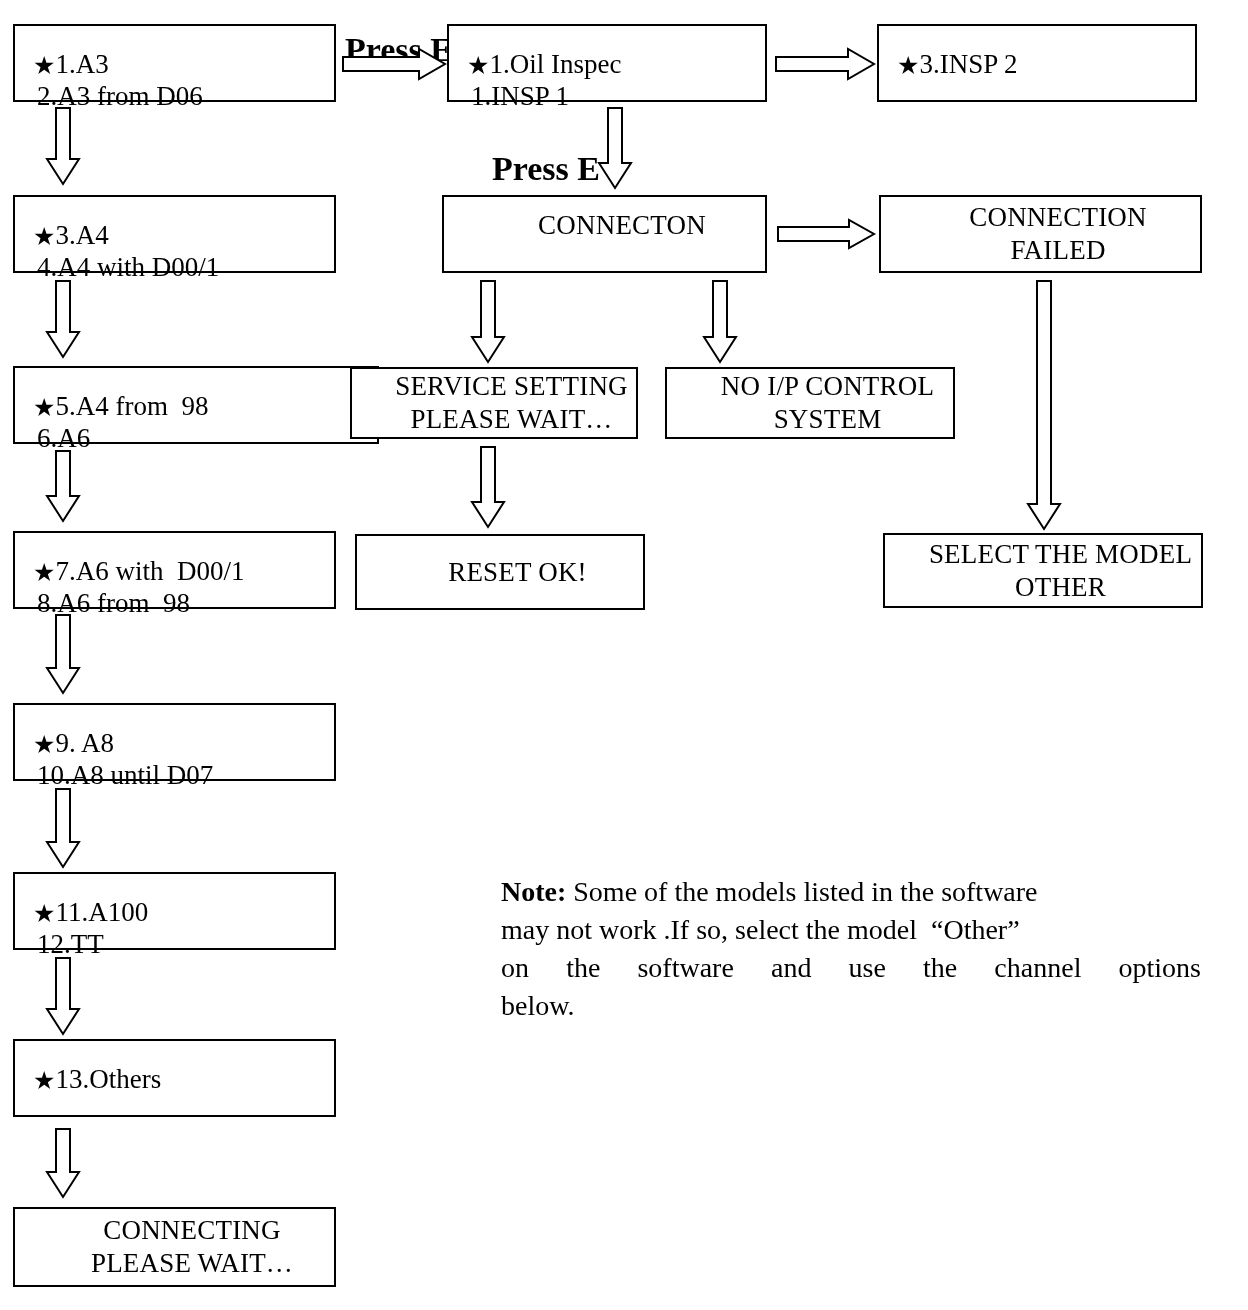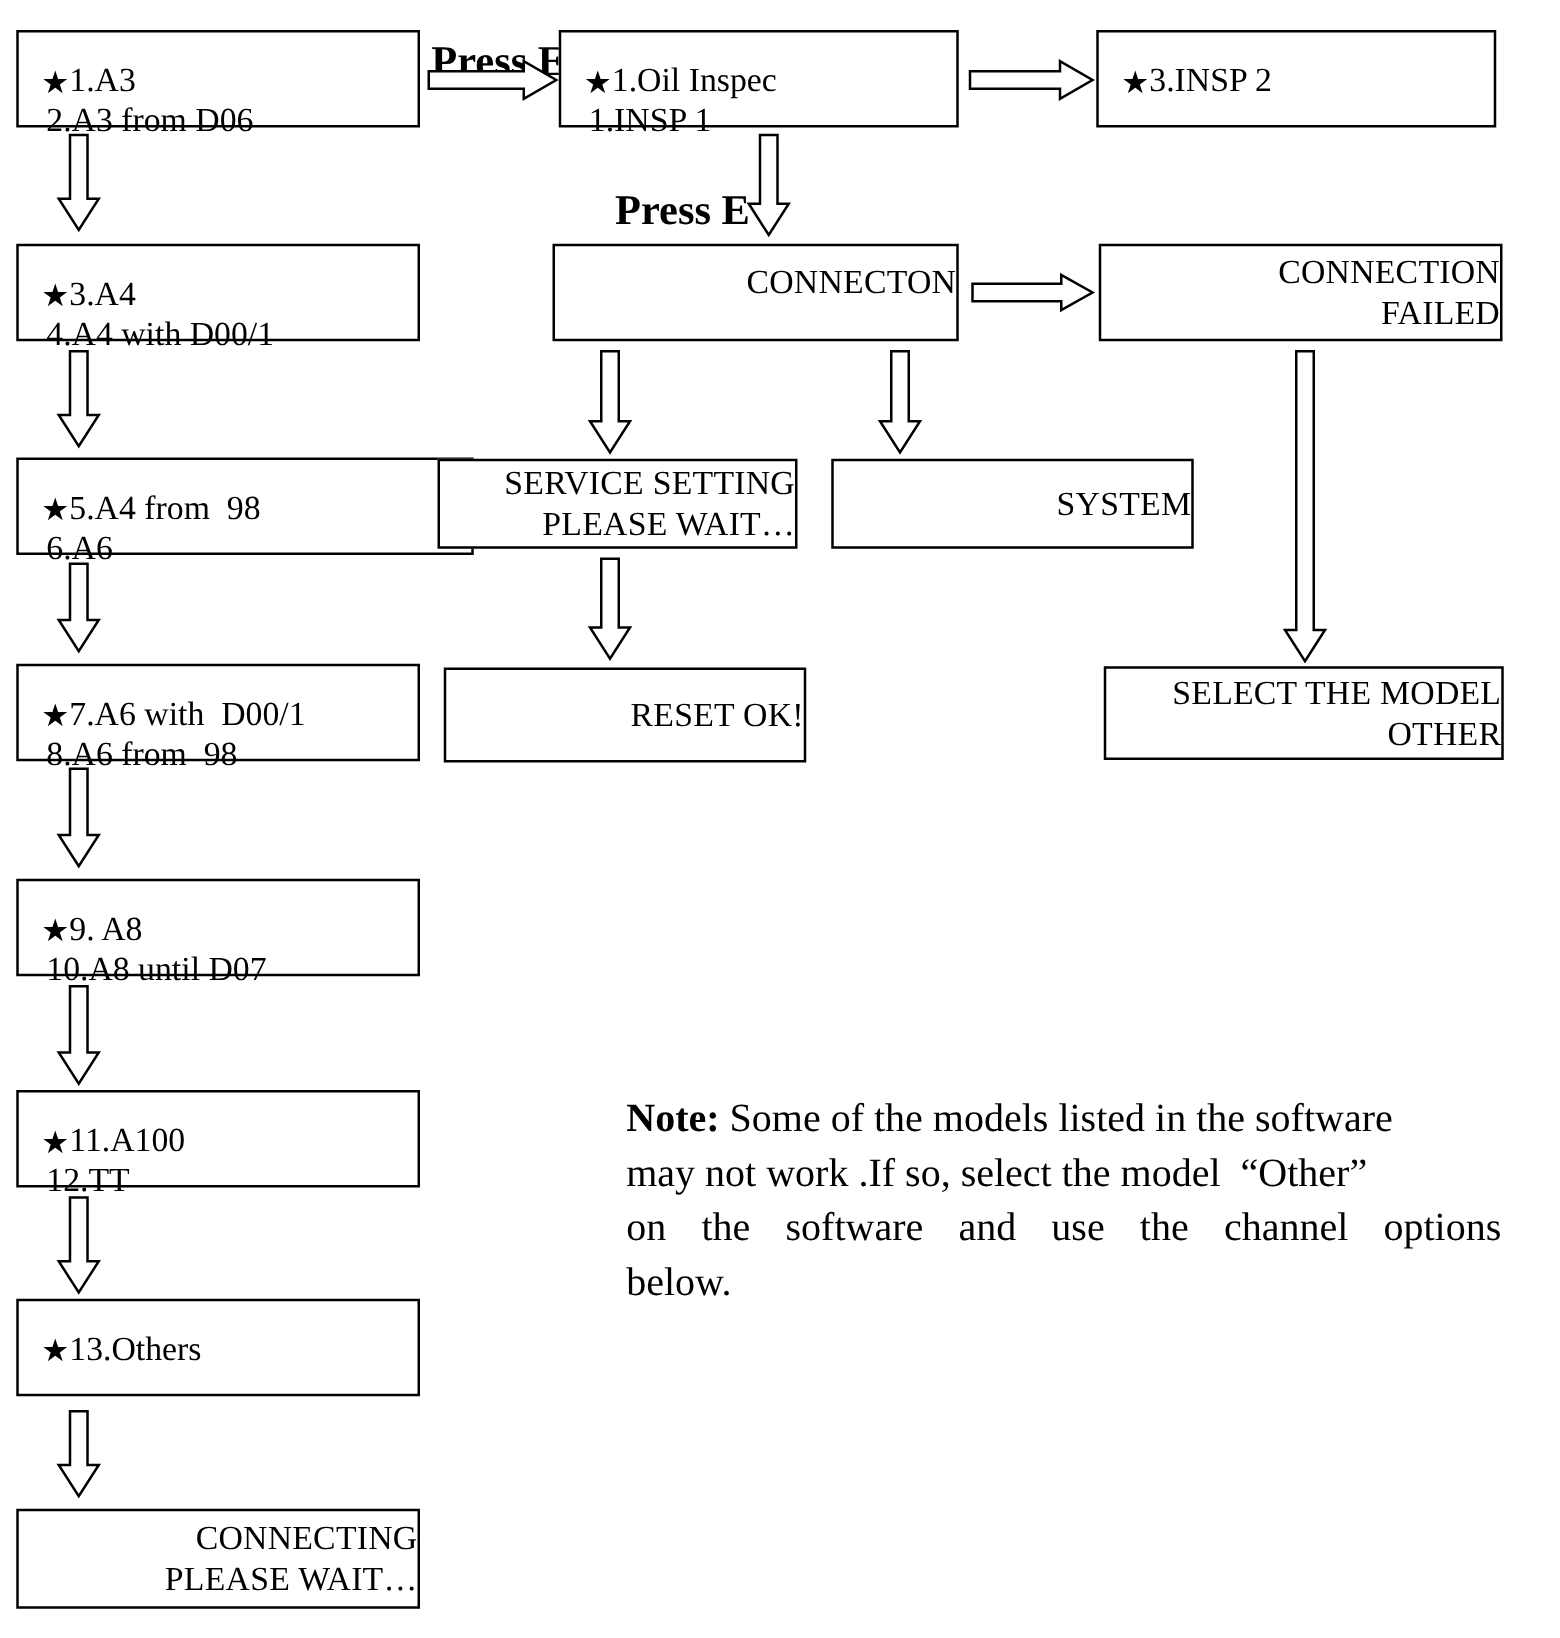--- a/index.html
+++ b/index.html
@@ -23,21 +23,21 @@
     position: absolute;
     box-sizing: border-box;
     border: 2px solid #000000;
     background: #ffffff;
     display: flex;
     flex-direction: column;
     justify-content: flex-start;
   }
   .node.center {
     justify-content: center;
-    align-items: flex-end;
+    align-items: center;
     text-align: center;
     padding-left: 35px;
   }
   .node .line {
     white-space: pre;
     font-size: 27px;
     line-height: 1.20;
   }
   .node.menu .line {
     padding-left: 22px;
@@ -79,21 +79,21 @@
     position: absolute;
     font-size: 34px;
     font-weight: bold;
     white-space: nowrap;
     line-height: 1;
   }
 
   
   #note {
     position: absolute;
-    font-size: 32px;
+    font-size: 28px;
     line-height: 1.36;
     text-align: justify;
   }
   #note .nl {
     display: block;
     white-space: pre;
   }
   #note .nl.just {
     display: block;
     text-align: justify;
@@ -251,20 +251,21 @@
       <polygon points="10,1 24,1 24,224 33,224 17,249 1,224 10,224"></polygon>
     </svg>
   </div>
 
   <div class="node center" style="left:350px; top:367px; width:288px; height:72px;">
     <div class="line">SERVICE SETTING</div>
     <div class="line">PLEASE WAIT…</div>
   </div>
 
   <div class="node center" style="left:665px; top:367px; width:290px; height:72px;">
+    <div class="line">NO I/P CONTROL</div>
     <div class="line">SYSTEM</div>
   </div>
 
   <div class="arrow" style="left:471px; top:446px;">
     <svg width="34" height="82" viewBox="0 0 34 82">
       <polygon points="10,1 24,1 24,56 33,56 17,81 1,56 10,56"></polygon>
     </svg>
   </div>
 
   <div class="node center" style="left:355px; top:534px; width:290px; height:76px;">

